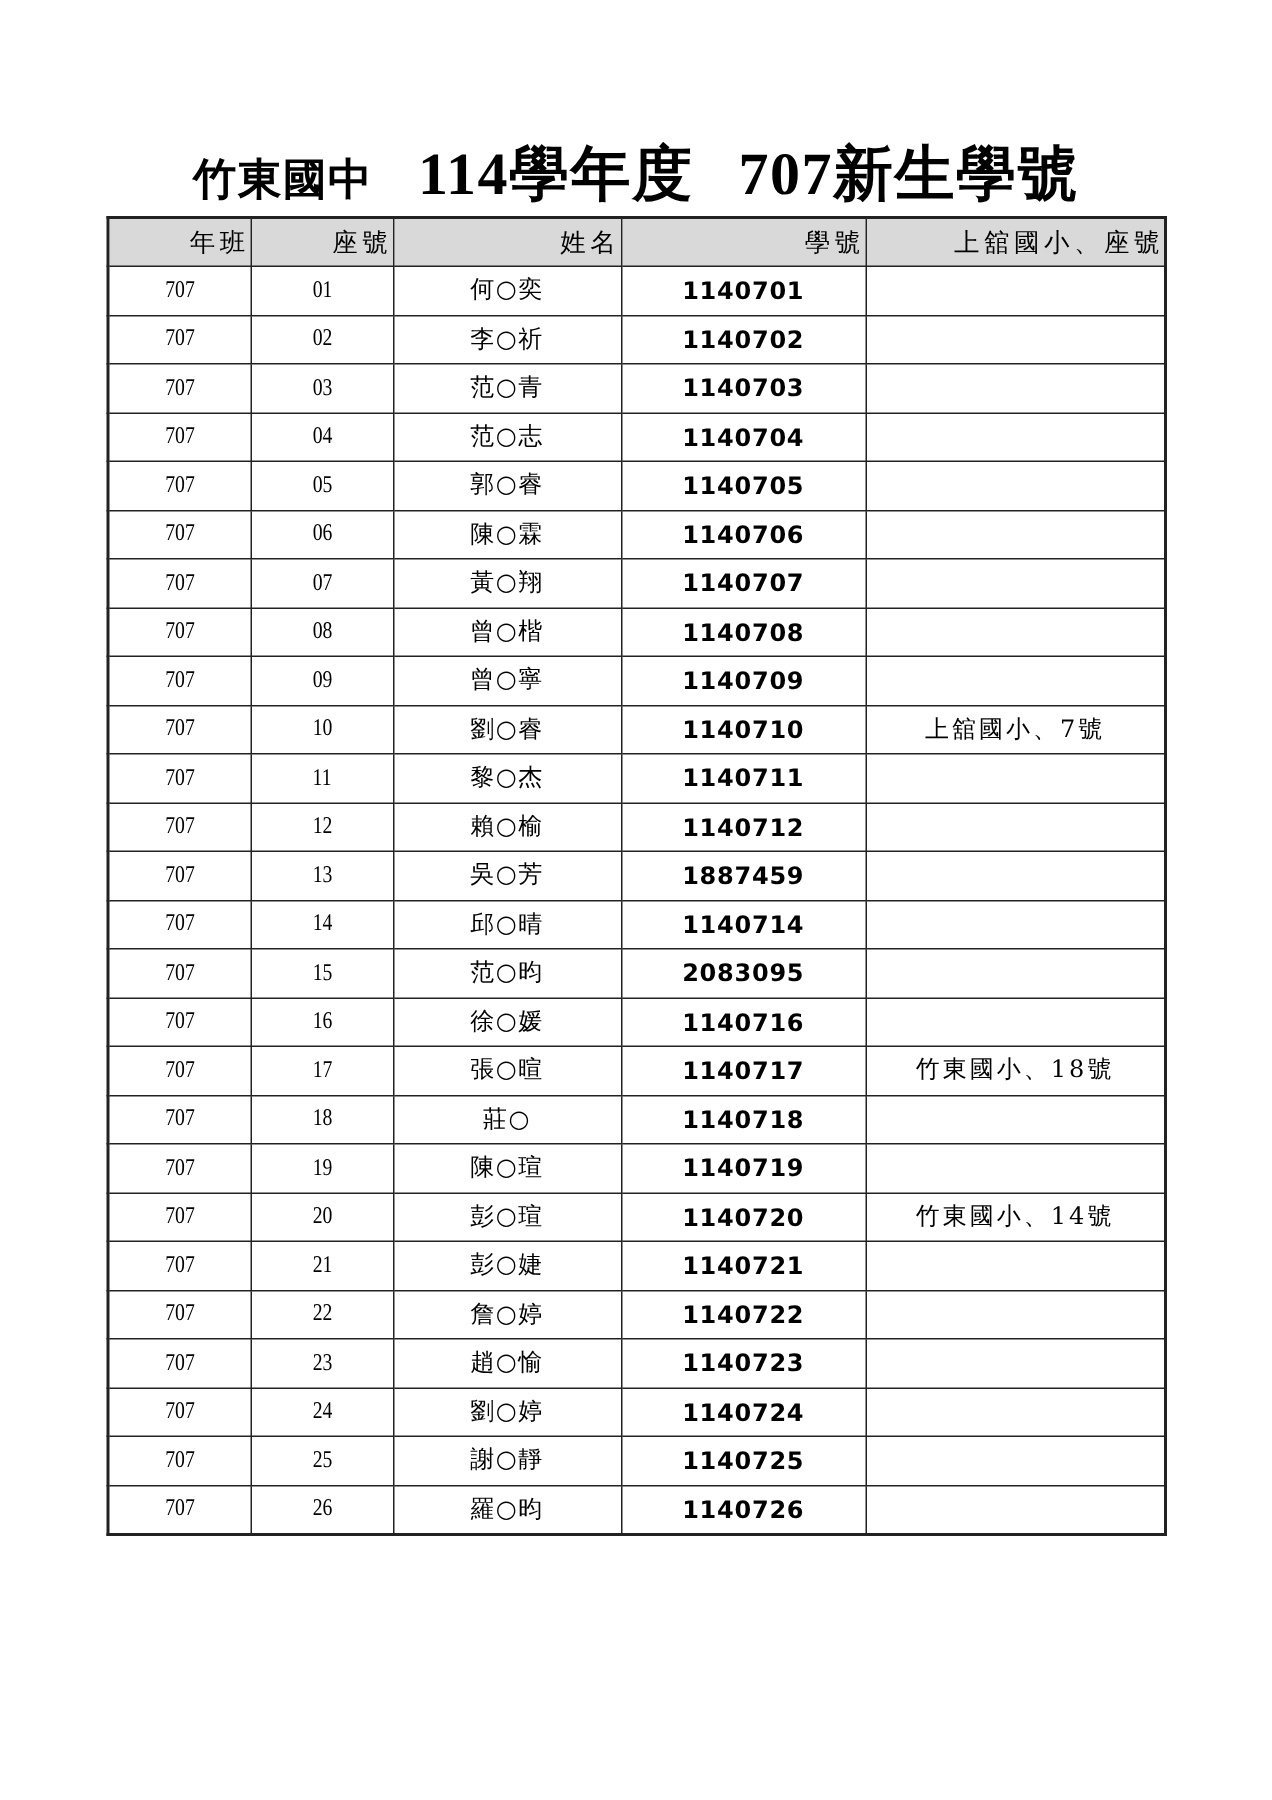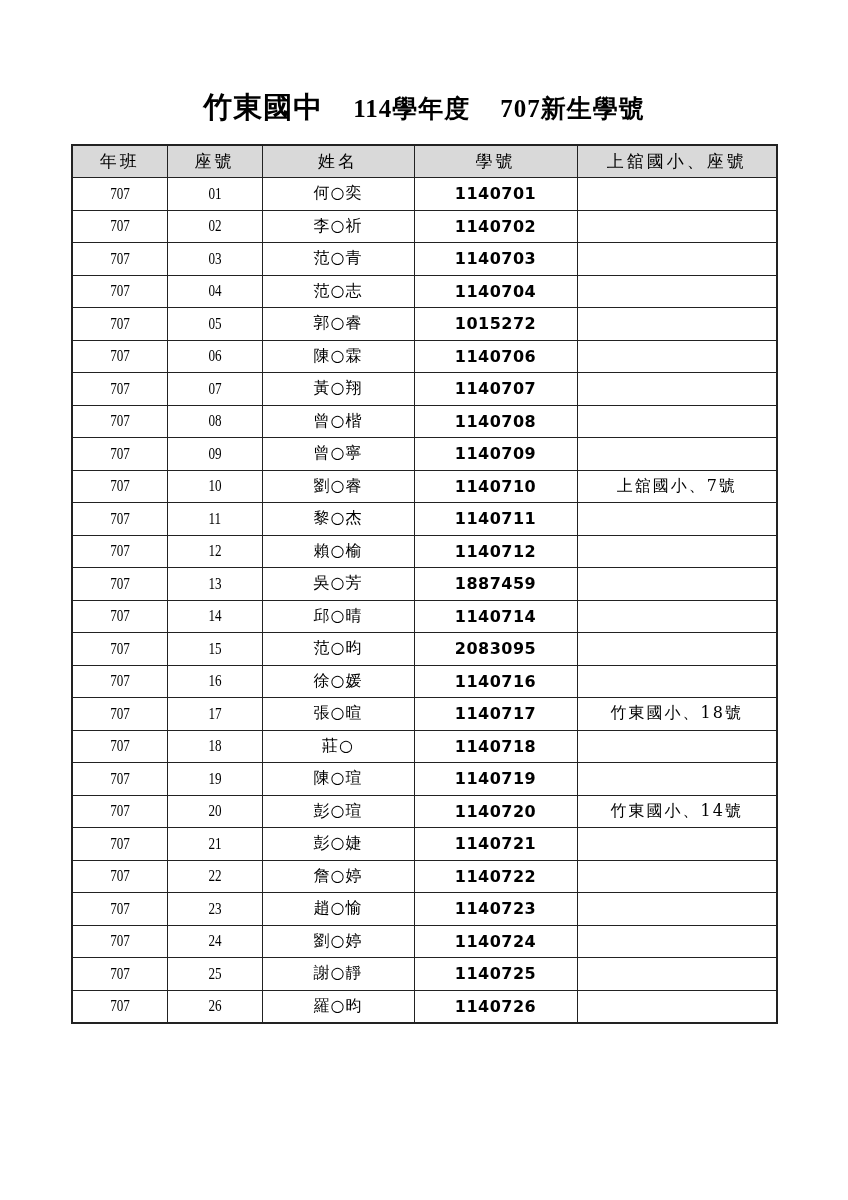--- a/index.html
+++ b/index.html
@@ -22,21 +22,21 @@
     width: 848px;
     text-align: center;
     font-family: "DejaVu Serif", "Liberation Serif", serif;
     font-size: 29px;
     font-weight: bold;
     letter-spacing: 1px;
     white-space: pre;
   }
   .title .seg { display: inline-block; text-align: center; }
   .title .gap { display: inline-block; width: 30px; }
-  .title .num { font-family: "Liberation Serif", "DejaVu Serif", serif; font-weight: bold; font-size: 25px; }
+  .title .num { font-family: "Liberation Serif", "DejaVu Serif", serif; font-weight: bold; font-size: 40px; }
 
   table.roster {
     position: absolute;
     top: 144px;
     left: 71px;
     width: 705px;
     border-collapse: collapse;
     table-layout: fixed;
     border: 2px solid #222;
   }
@@ -49,20 +49,21 @@
     overflow: hidden;
     white-space: nowrap;
   }
   table.roster th {
     background: #d9d9d9;
     font-weight: normal;
     font-size: 17px;
     letter-spacing: 3px;
     height: 31px;
     font-family: "DejaVu Serif", "Liberation Serif", serif;
+    text-align: right;
   }
   table.roster td {
     font-size: 16px;
   }
   td.c-class, td.c-seat {
     font-family: "Liberation Serif", "DejaVu Serif", serif;
     font-size: 19px;
     transform-origin: center;
   }
   td.c-class span, td.c-seat span {
@@ -140,21 +141,21 @@
         <td class="c-class"><span>707</span></td>
         <td class="c-seat"><span>04</span></td>
         <td class="c-name">范○志</td>
         <td class="c-id">1140704</td>
         <td class="c-note"></td>
       </tr>
       <tr>
         <td class="c-class"><span>707</span></td>
         <td class="c-seat"><span>05</span></td>
         <td class="c-name">郭○睿</td>
-        <td class="c-id">1015272</td>
+        <td class="c-id">1140705</td>
         <td class="c-note"></td>
       </tr>
       <tr>
         <td class="c-class"><span>707</span></td>
         <td class="c-seat"><span>06</span></td>
         <td class="c-name">陳○霖</td>
         <td class="c-id">1140706</td>
         <td class="c-note"></td>
       </tr>
       <tr>

